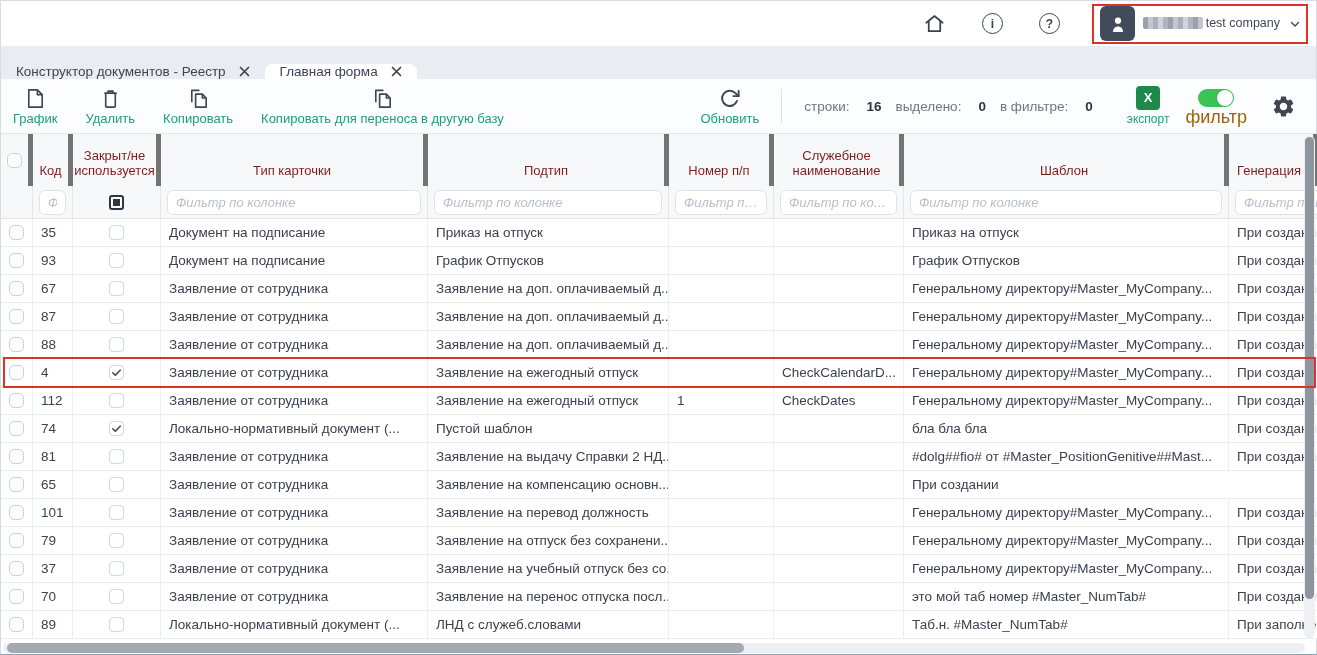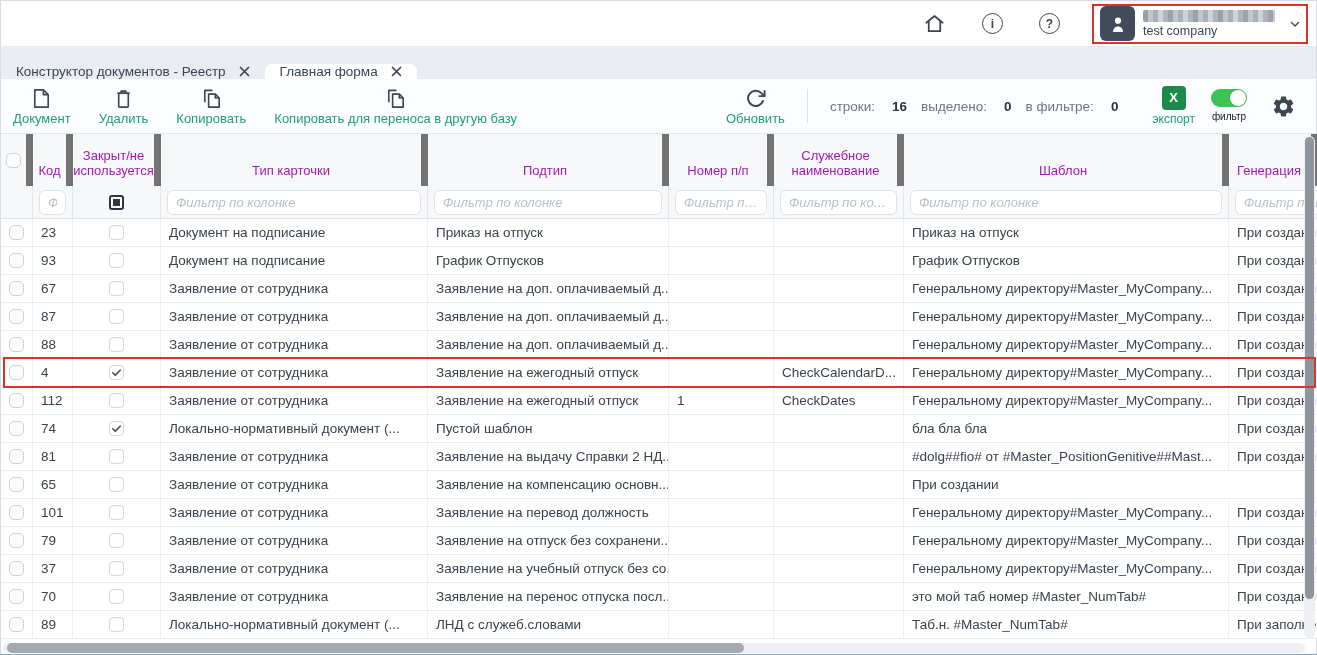--- a/index.html
+++ b/index.html
@@ -12,21 +12,21 @@
   .topbar{height:45px;display:flex;align-items:center;justify-content:flex-end;
     gap:36px;background:#fff;padding-right:10px}
   .top-icon-btn{display:flex;align-items:center;justify-content:center;cursor:pointer}
   .top-icon-btn svg{width:23px;height:23px}
   .circle-icon{width:21px;height:21px;border:1.7px solid #3a4350;border-radius:50%;
     display:flex;align-items:center;justify-content:center;font-size:12px;font-weight:700;color:#3a4350}
   .account{width:210px;height:38px;display:flex;align-items:center;gap:8px;padding:0 4px;cursor:pointer}
   .avatar{width:35px;height:35px;border-radius:6px;background:#414b5c;flex:none;
     display:flex;align-items:center;justify-content:center}
   .avatar svg{width:24px;height:24px}
-  .acc-text{flex:1;min-width:0;display:flex;flex-direction:column;gap:3px}
+  .acc-text{flex:1;min-width:0;display:flex;flex-direction:row;gap:3px}
   .acc-name-blur{height:12px;width:132px;border-radius:2px;
     background:repeating-linear-gradient(90deg,#9aa2ac 0 5px,#c2c7ce 5px 10px,#aab0b9 10px 15px,#d0d4da 15px 20px,#b0b6bf 20px 25px)}
   .acc-company{font-size:12.5px;color:#3f4856;line-height:13px;white-space:nowrap}
   .annotation{position:absolute;pointer-events:none;z-index:50}
   .annotation-account{right:8px;top:3px;width:216px;height:40px;border:2px solid #dd3227}
 
   
   .tabstrip{height:33px;background:#e9edf1;display:flex;align-items:flex-end}
   .tab{display:flex;align-items:center;gap:13px;padding:0 15px;font-size:13.5px;
     color:#3c4554;cursor:pointer;white-space:nowrap}
@@ -46,31 +46,31 @@
   .stats{display:flex;gap:14px;font-size:13.5px;color:#6e7682;white-space:nowrap}
   .stats b{color:#2e3540;font-weight:700;margin-left:17px}
   .export-btn{display:flex;flex-direction:column;align-items:center;gap:2px;margin-left:34px;cursor:pointer}
   .xlicon{width:24px;height:24px;border-radius:4px;background:#1e8a4a;color:#fff;
     font-weight:700;font-size:13px;display:flex;align-items:center;justify-content:center}
   .export-btn .lbl{font-size:12px;color:#1fa077;line-height:15px}
   .filter-ctl{display:flex;flex-direction:column;align-items:center;gap:3px;margin-left:16px;cursor:pointer}
   .toggle{width:36px;height:18px;border-radius:9px;background:#3cc356;position:relative}
   .toggle .knob{position:absolute;right:1px;top:1px;width:16px;height:16px;border-radius:50%;
     background:#fff;box-shadow:0 0 2px rgba(0,0,0,.25)}
-  .filter-ctl .lbl{font-size:10px;color:#0f172a;line-height:14px}
+  .filter-ctl .lbl{font-size:18px;color:#a16207;line-height:14px}
   .gear-btn{margin-left:24px;cursor:pointer;display:flex}
   .gear-btn svg{width:25px;height:25px}
 
   
   .grid{position:relative;height:520px;background:#fff}
   .hrow{display:flex;width:1317px}
   .hlabels{height:52px;background:#f7f8fa}
   .hfilters{height:33px;background:#f7f8fa;border-bottom:1px solid #dfe3e7}
-  .hcell{border-right:7px solid #737373;display:flex;align-items:flex-end;justify-content:center;
-    text-align:center;font-size:13px;color:#a21caf;padding:0 4px 8px;line-height:15px;overflow:hidden}
+  .hcell{border-right:5px solid #737373;display:flex;align-items:flex-end;justify-content:center;
+    text-align:center;font-size:13px;color:#7f1d1d;padding:0 4px 8px;line-height:15px;overflow:hidden}
   .hcell.sel{align-items:center;padding-bottom:0}
   .hcell.genh{justify-content:flex-start;text-align:left;padding-left:8px}
   .fcell{border-right:1px solid #e3e6eb;display:flex;align-items:center;justify-content:center;
     padding:0 6px;overflow:hidden}
   .fcell.genf{justify-content:flex-start}
   .fcell.genf input{flex:none;width:150px}
   input.filter{width:100%;height:25px;border:1px solid #dfe3e8;border-radius:6px;background:#fff;
     font-family:"Liberation Sans","DejaVu Sans",sans-serif;font-size:13px;padding:0 8px;
     color:#3a424e;outline:none;text-overflow:ellipsis}
   input.filter::placeholder{color:#b9c0cb;font-style:italic;text-overflow:ellipsis}
@@ -159,21 +159,21 @@
   </nav>
 
   <div class="toolbar">
     <div class="tbtn">
       <span style="display:flex">
         <svg viewBox="0 0 24 24" fill="none" stroke="#3e4653" stroke-width="1.7" stroke-linejoin="round">
           <path d="M5 3h9l5 5v13H5z"></path>
             <path d="M14 3v5h5"></path>
         </svg>
       </span>
-      <span class="lbl">Документ</span>
+      <span class="lbl">График</span>
     </div>
     <div class="tbtn">
       <span style="display:flex">
         <svg viewBox="0 0 24 24" fill="none" stroke="#3e4653" stroke-width="1.7" stroke-linejoin="round">
           <path d="M5.5 6.5h13"></path>
             <path d="M9.5 6.5V4.3h5v2.2"></path>
           <path d="M7 6.5h10v13.5a1 1 0 0 1-1 1H8a1 1 0 0 1-1-1z"></path>
         </svg>
       </span>
       <span class="lbl">Удалить</span>
@@ -274,21 +274,21 @@
         </div>
         <div class="fcell c-gen genf">
           <input class="filter" type="text" placeholder="Фильтр по колонке" style="">
         </div>
       </div>
     <div>
         <div class="row">
           <div class="cell ck c-select">
             <span class="cb rounded"></span>
           </div>
-          <div class="cell c-kod">23</div>
+          <div class="cell c-kod">35</div>
           <div class="cell ck c-closed">
             <span class="cb"></span>
           </div>
           <div class="cell c-type">Документ на подписание</div>
           <div class="cell c-subtype">Приказ на отпуск</div>
           <div class="cell c-num"></div>
           <div class="cell c-service"></div>
           <div class="cell c-template">Приказ на отпуск</div>
           <div class="cell c-gen">При создании</div>
         </div>

